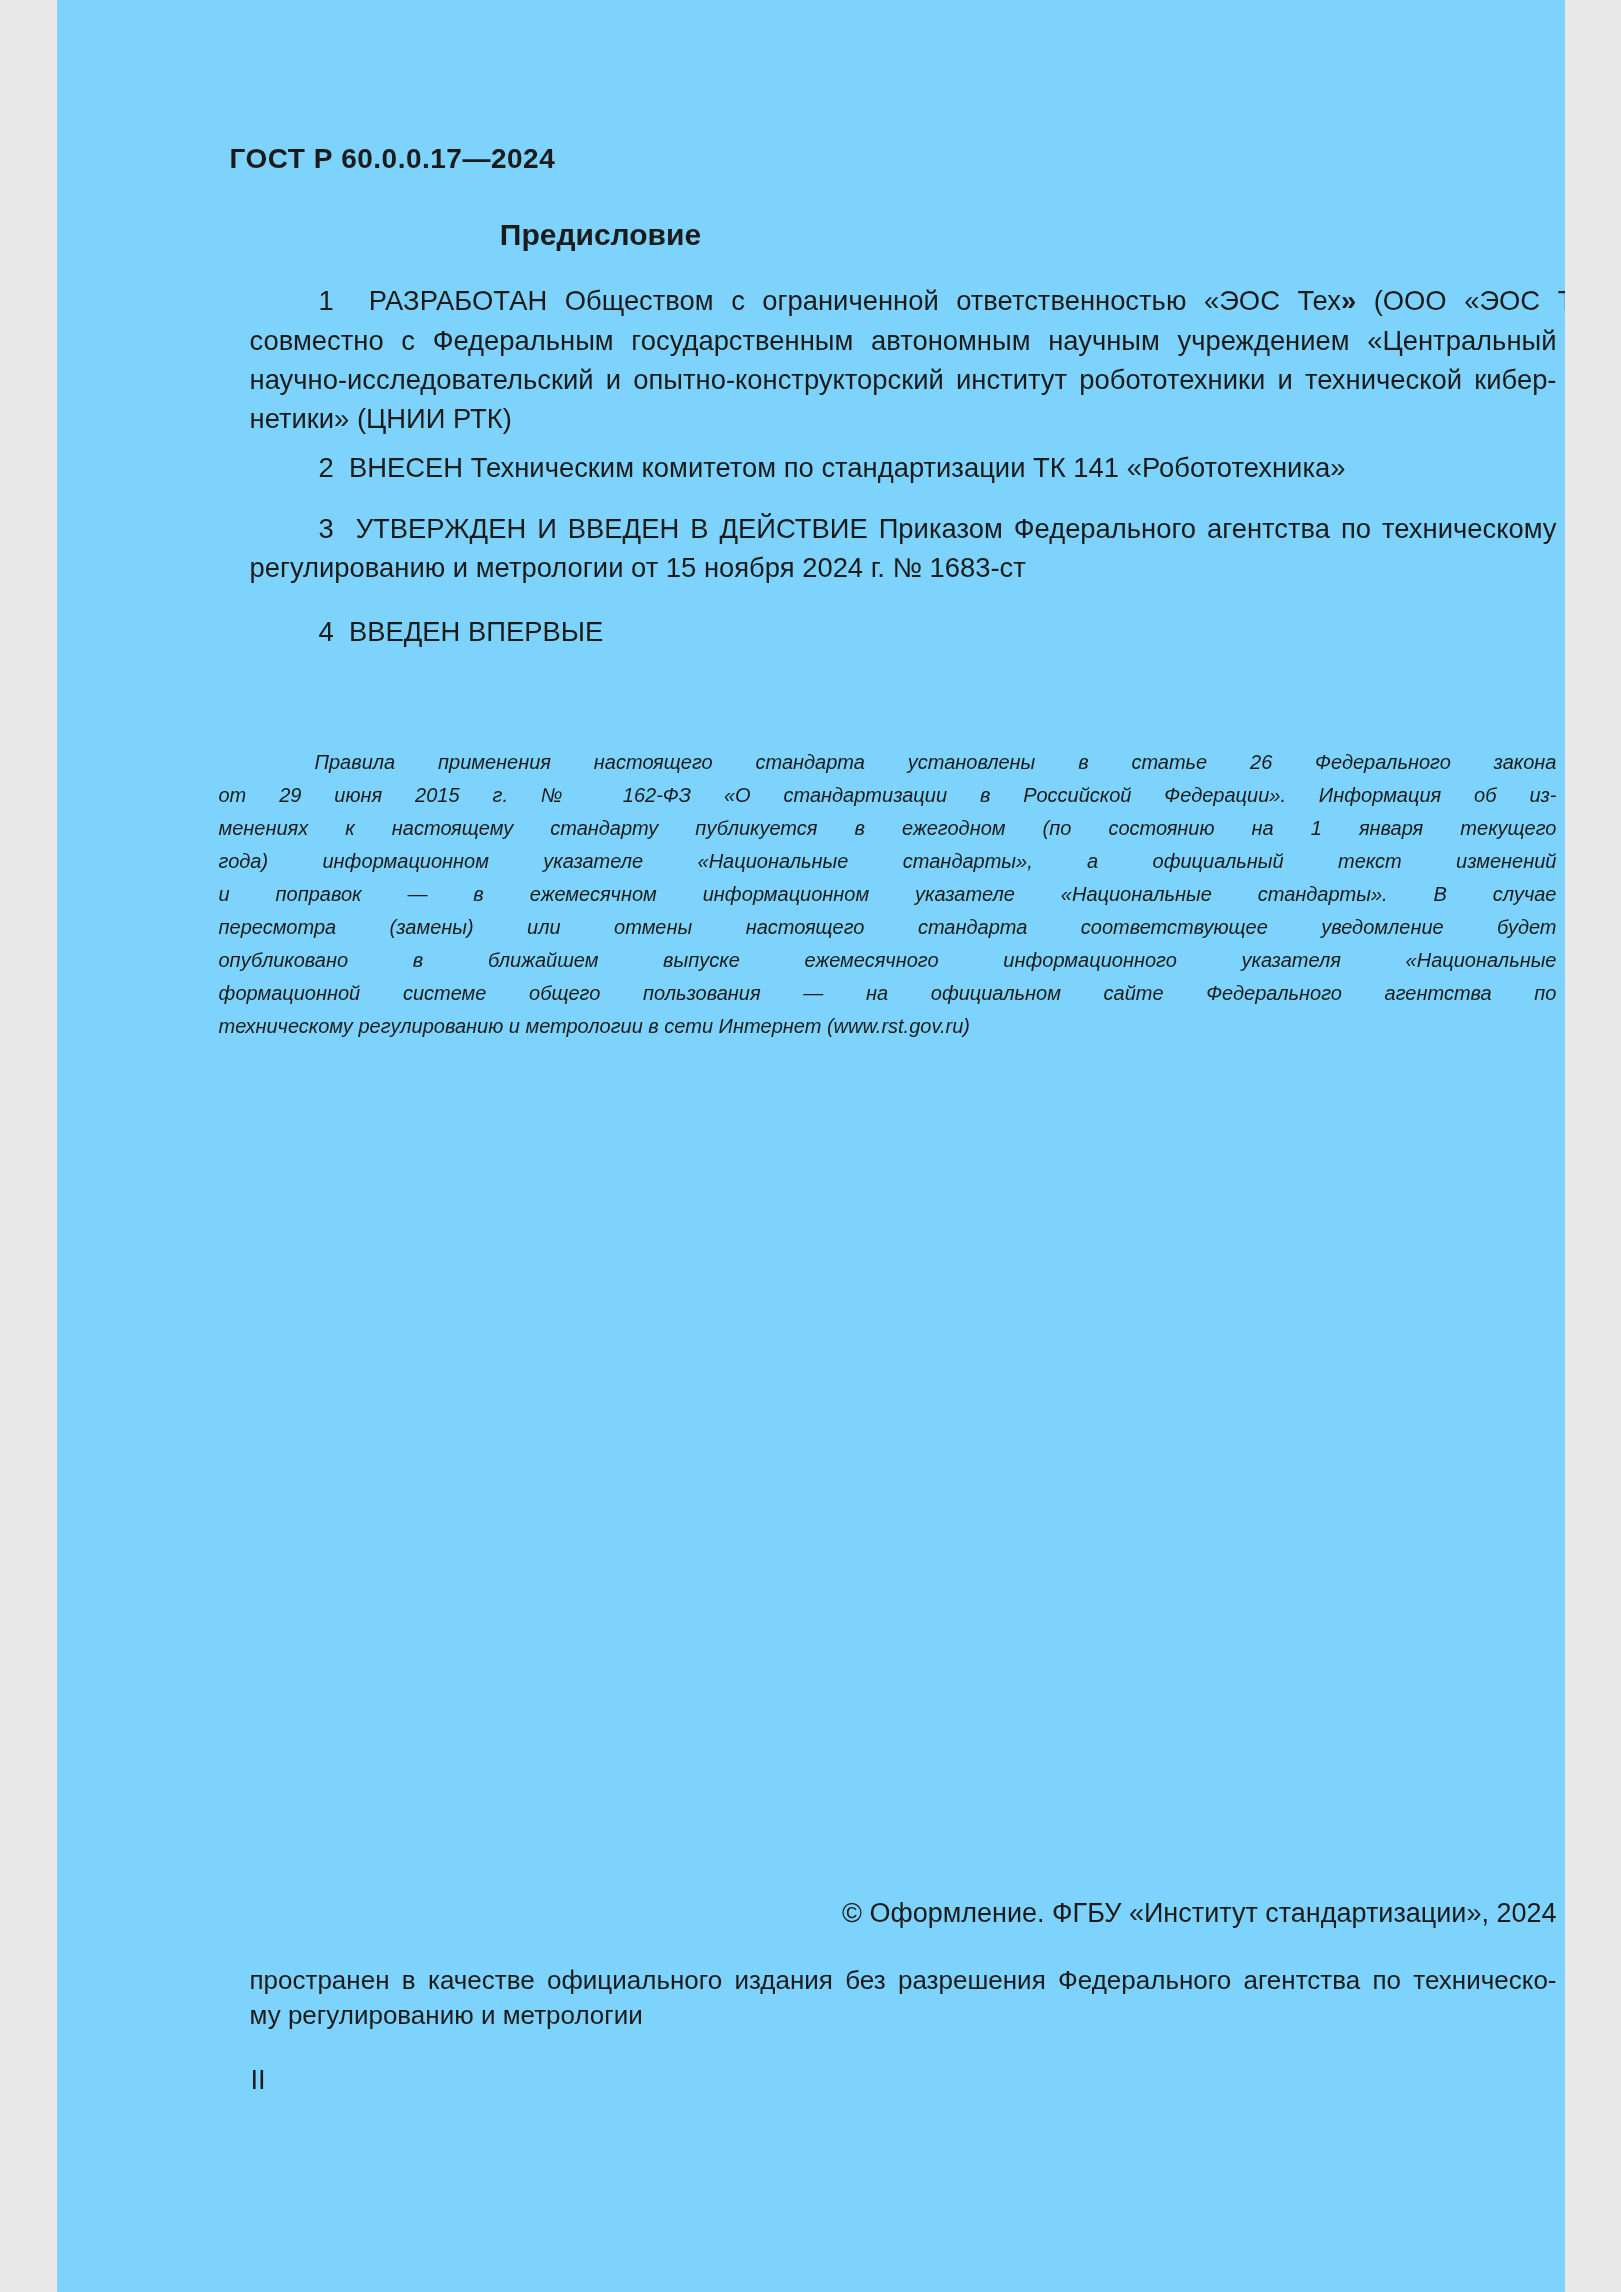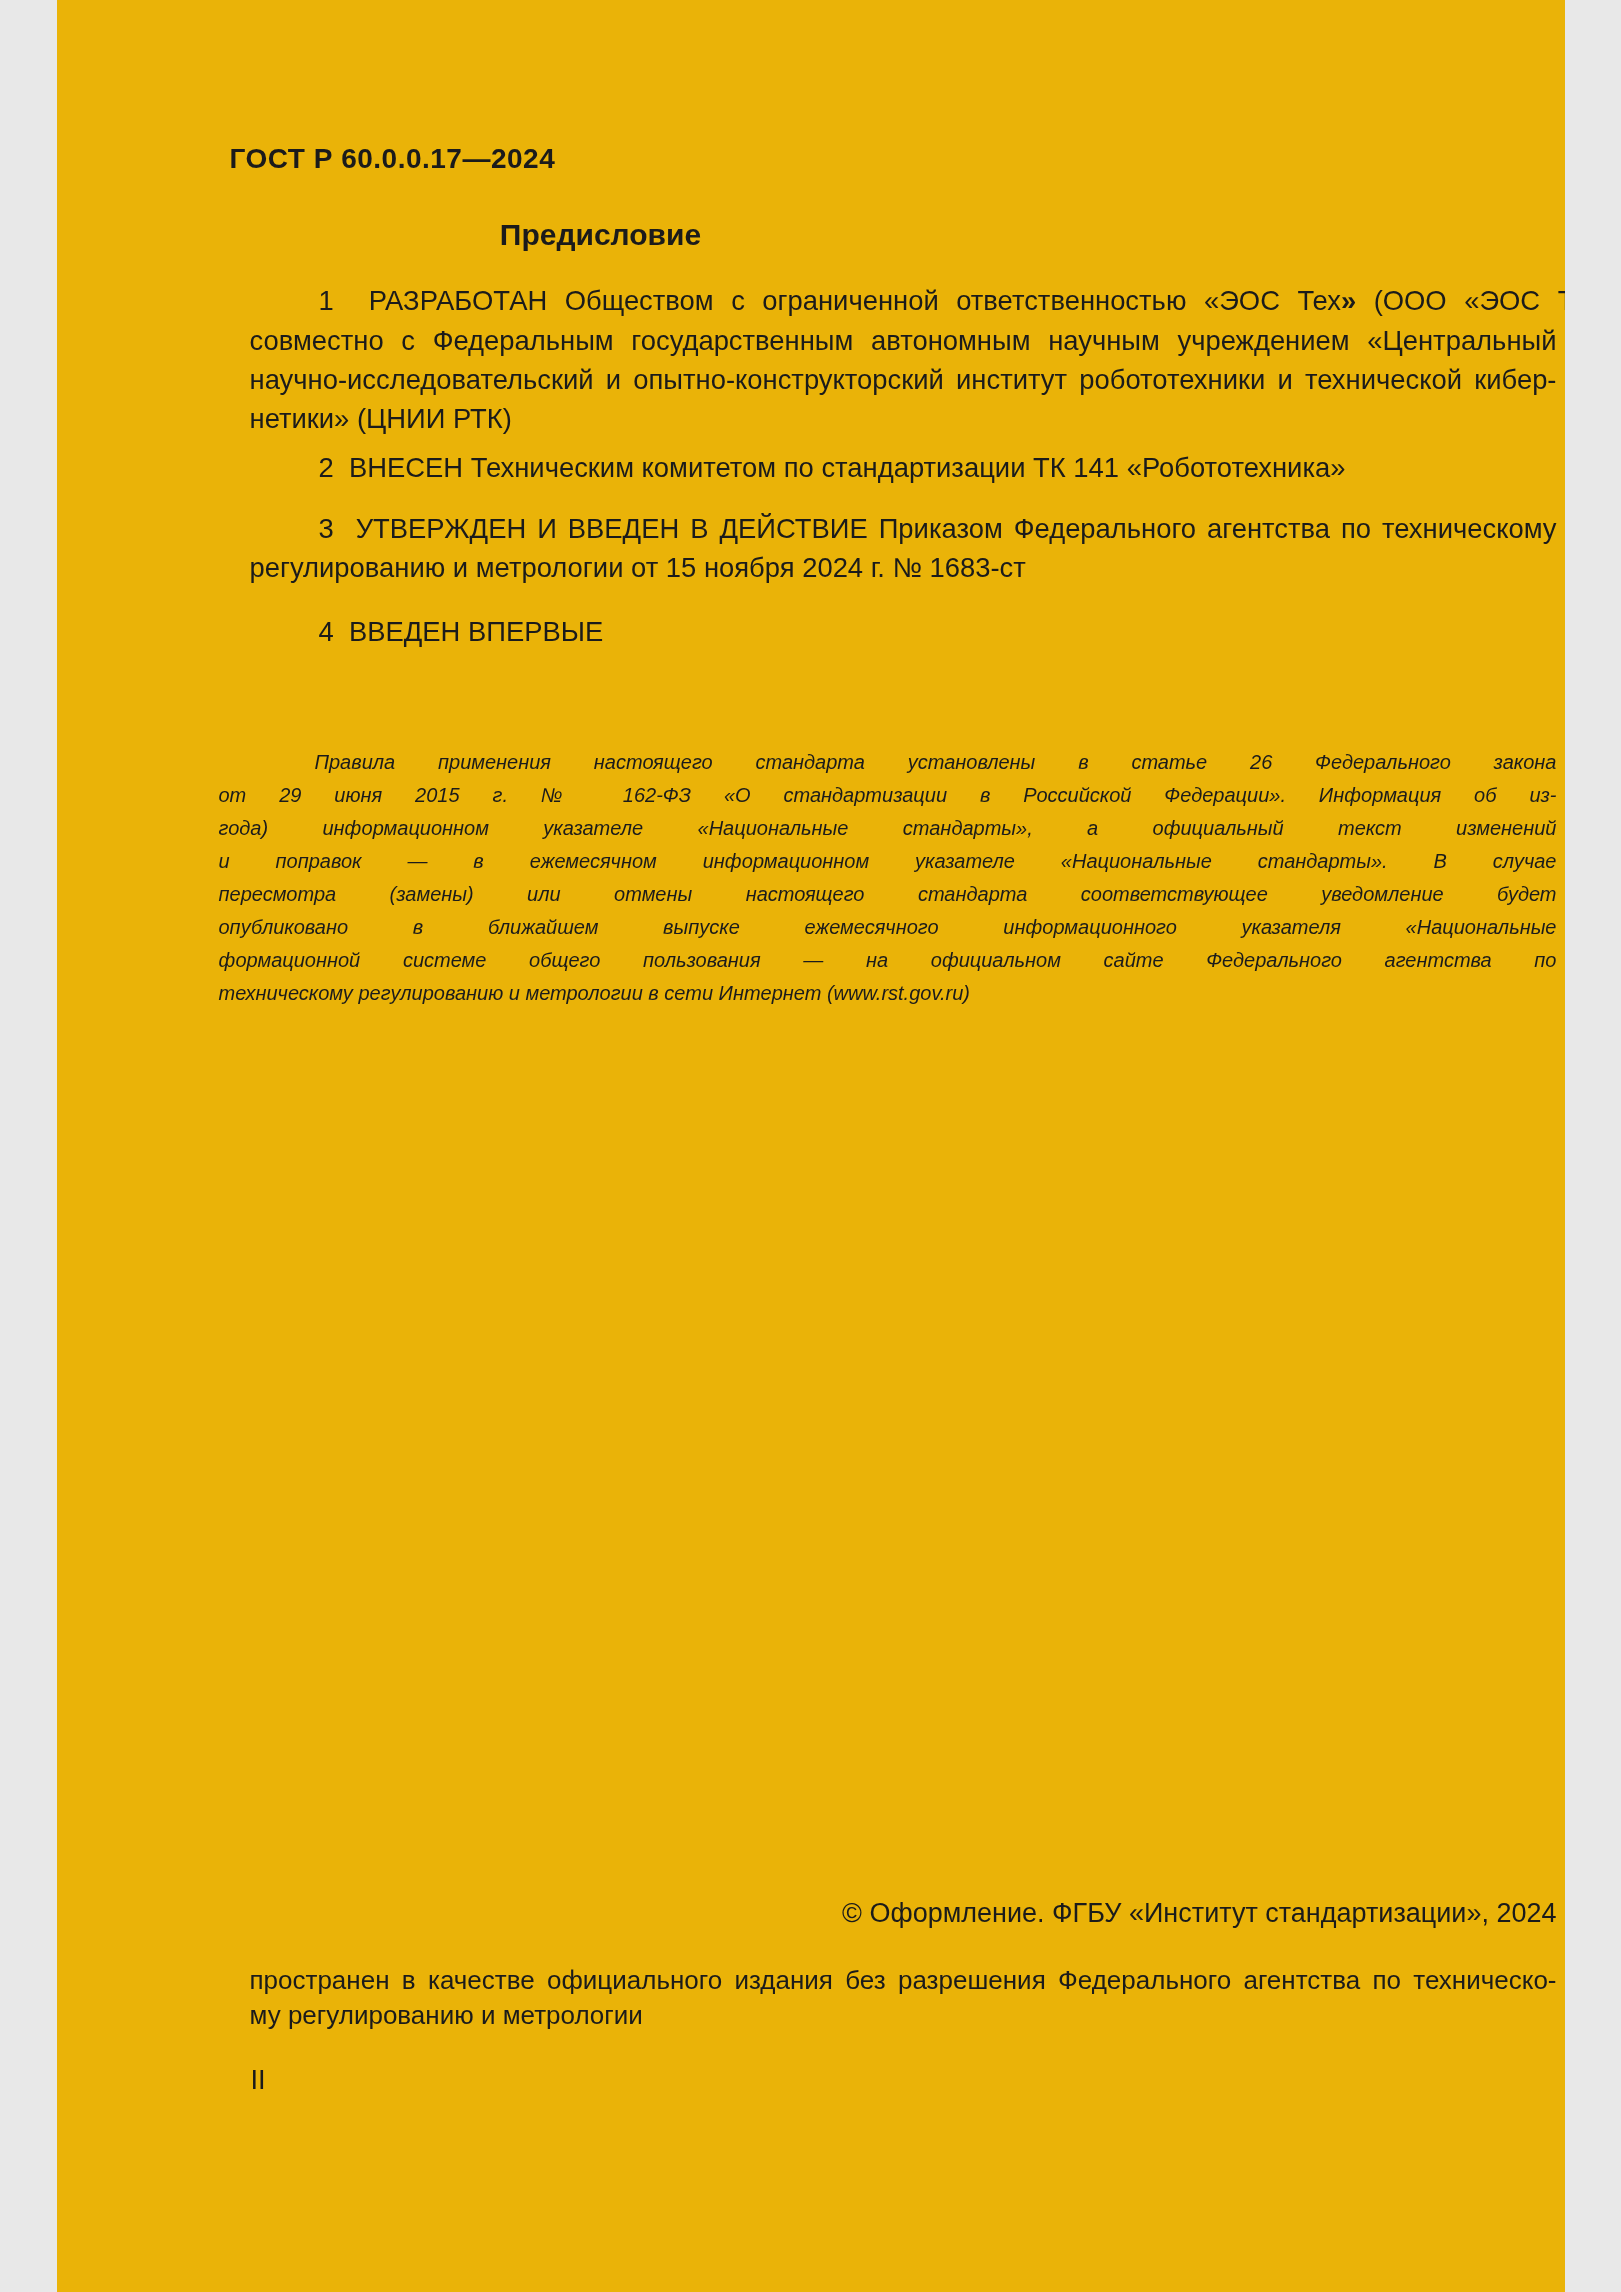--- a/index.html
+++ b/index.html
@@ -1,21 +1,21 @@
 <!DOCTYPE html>
 <html lang="ru"><head>
 <meta charset="utf-8">
 <style>
   html, body { margin: 0; padding: 0; background: #e8e8e8; }
   .page {
     position: relative;
     width: 1508px;
     height: 2293px;
     margin: 0 auto;
-    background: #eab308;
+    background: #7dd3fc;
     color: #1b1b1b;
     font-family: "Liberation Sans", sans-serif;
     overflow: hidden;
   }
   .doc-code {
     position: absolute;
     left: 173px;
     top: 143px;
     font-size: 28px;
     font-weight: bold;
@@ -103,20 +103,21 @@
   <div id="p3" class="para">
       <div class="line" style="padding-left: 69px;">3&nbsp; УТВЕРЖДЕН И ВВЕДЕН В ДЕЙСТВИЕ Приказом Федерального агентства по техническому</div>
       <div class="line last">регулированию и метрологии от 15 ноября 2024 г. № 1683-ст</div>
     </div>
 
   <div id="p4" class="para ind70">4&nbsp; ВВЕДЕН ВПЕРВЫЕ</div>
 
   <div class="preamble">
       <div class="line" style="padding-left: 96px;">Правила применения настоящего стандарта установлены в статье 26 Федерального закона</div>
       <div class="line">от 29 июня 2015 г. № 162-ФЗ «О стандартизации в Российской Федерации». Информация об из-</div>
+      <div class="line">менениях к настоящему стандарту публикуется в ежегодном (по состоянию на 1 января текущего</div>
       <div class="line">года) информационном указателе «Национальные стандарты», а официальный текст изменений</div>
       <div class="line">и поправок — в ежемесячном информационном указателе «Национальные стандарты». В случае</div>
       <div class="line">пересмотра (замены) или отмены настоящего стандарта соответствующее уведомление будет</div>
       <div class="line">опубликовано в ближайшем выпуске ежемесячного информационного указателя «Национальные</div>
       <div class="line">формационной системе общего пользования — на официальном сайте Федерального агентства по</div>
       <div class="line last">техническому регулированию и метрологии в сети Интернет (www.rst.gov.ru)</div>
     </div>
 
   <div class="copyright">© Оформление. ФГБУ «Институт стандартизации», 2024</div>
 

